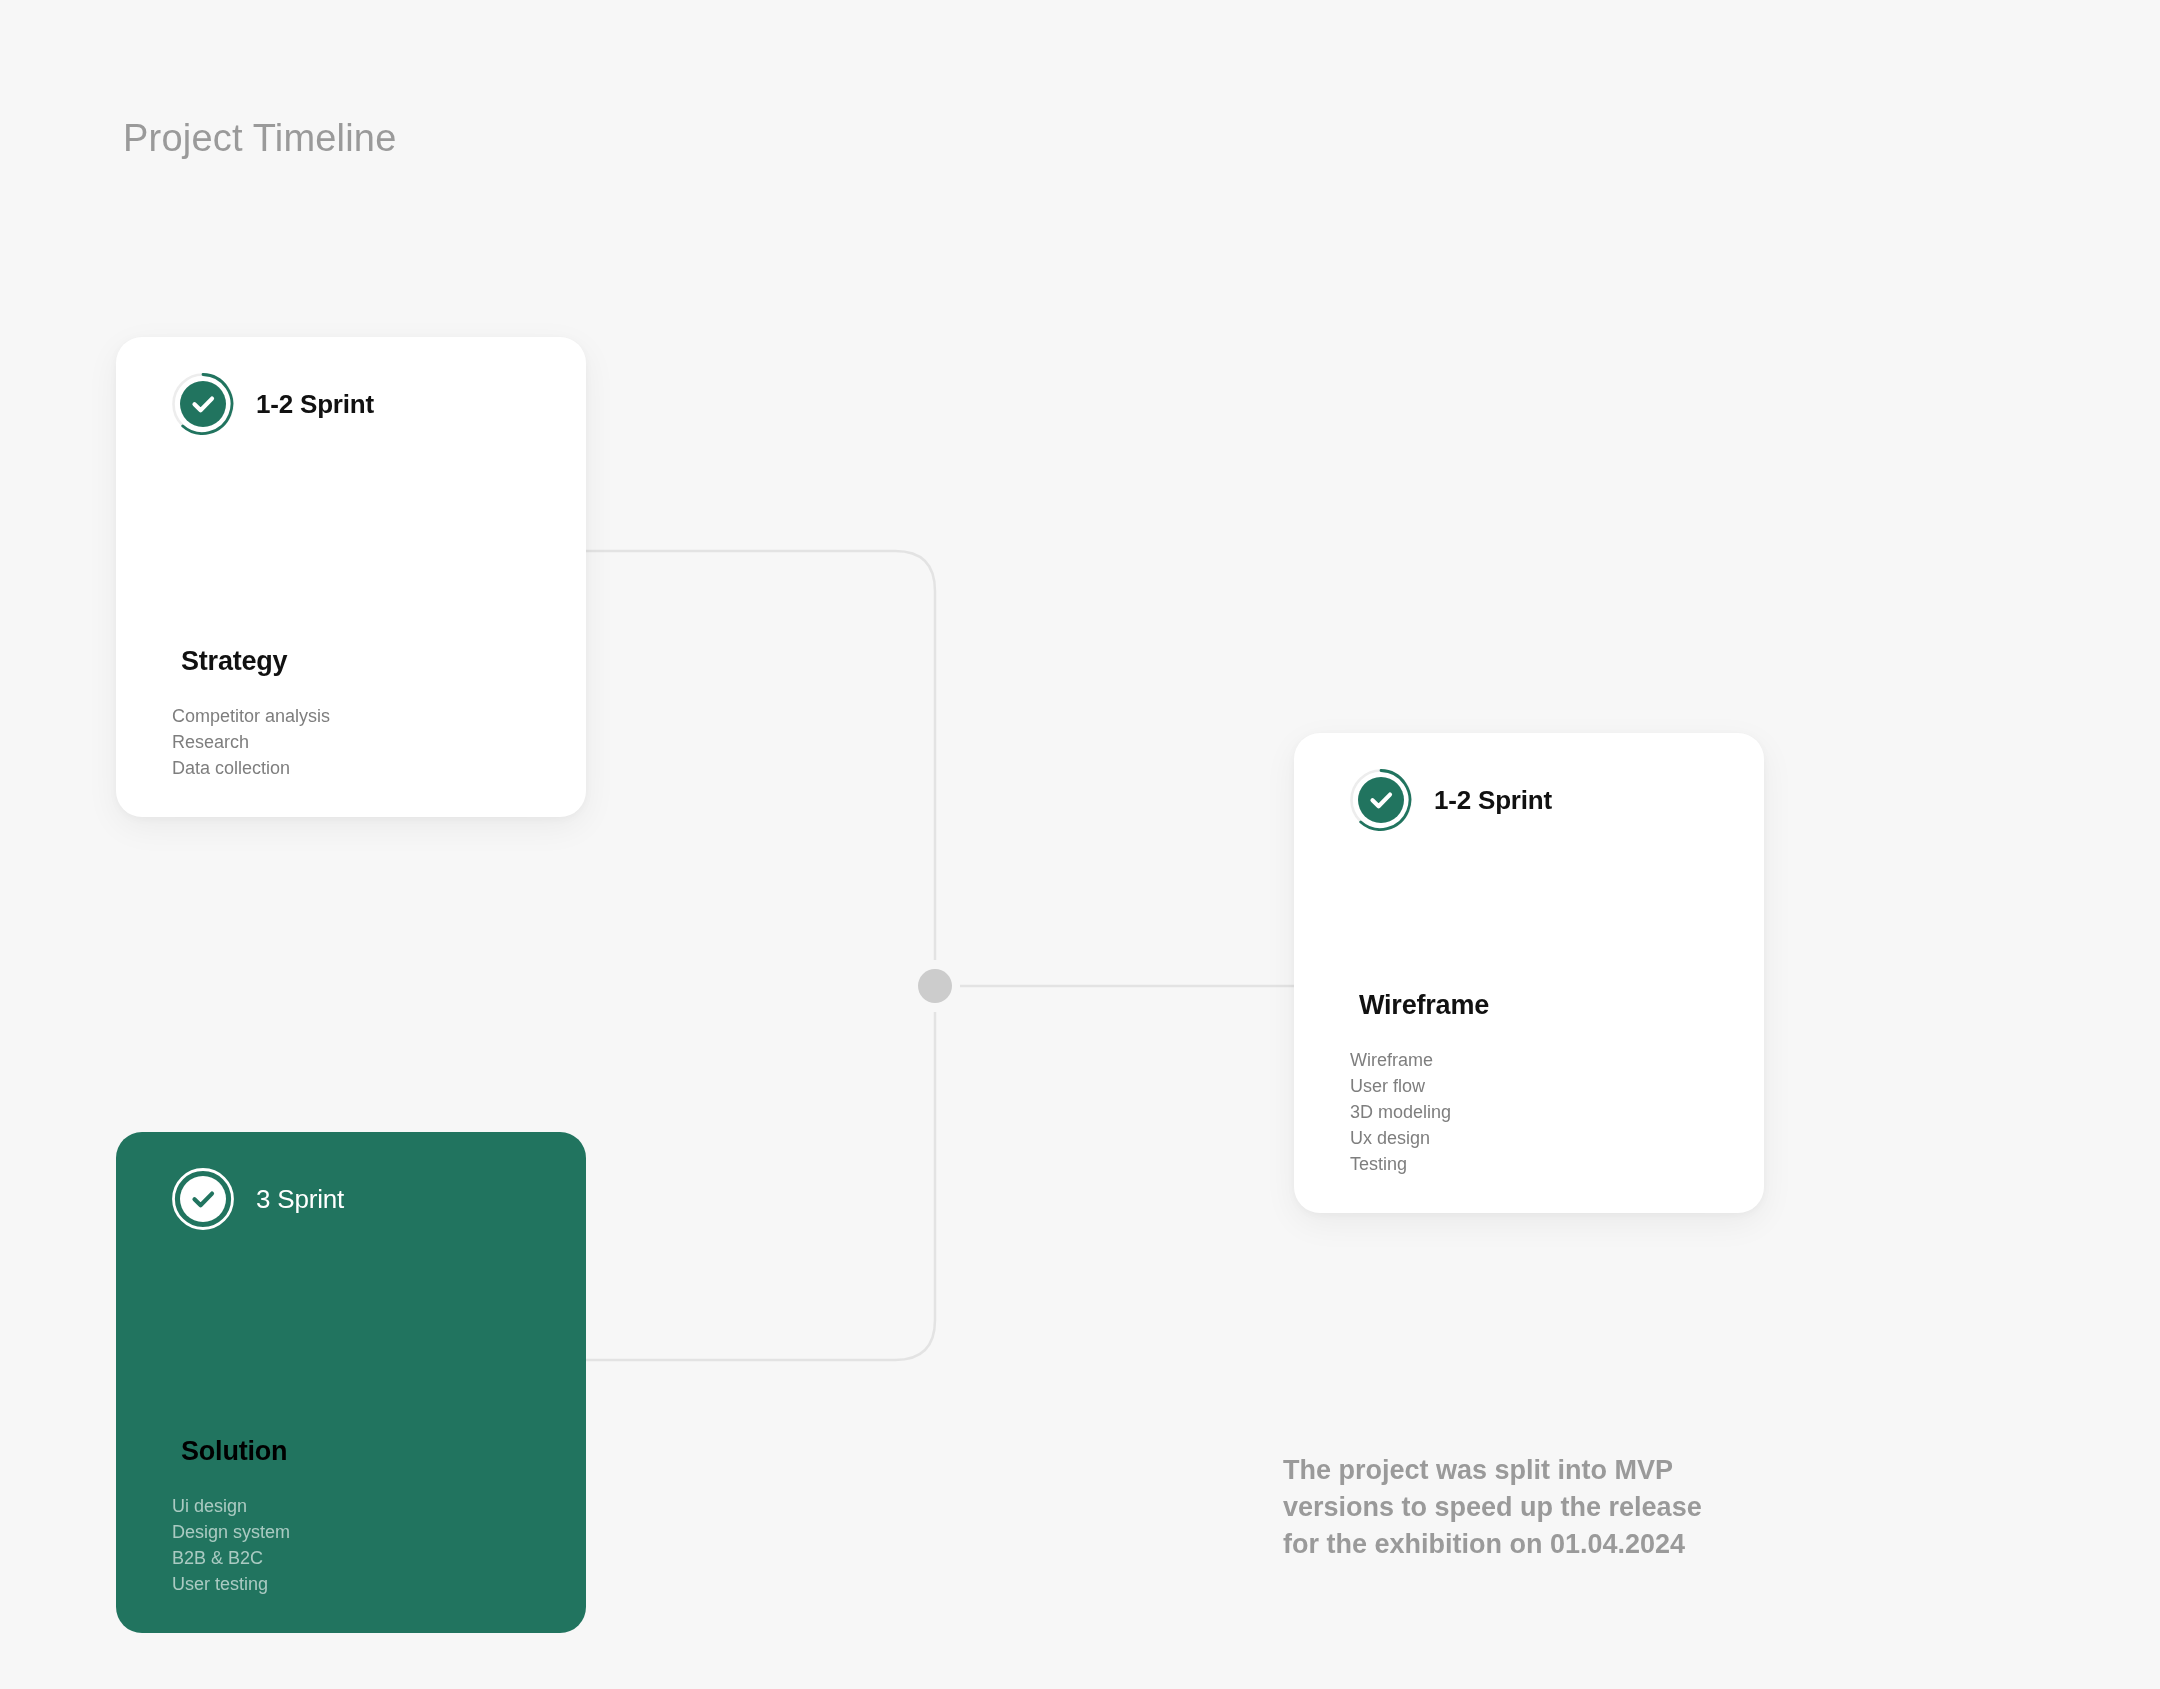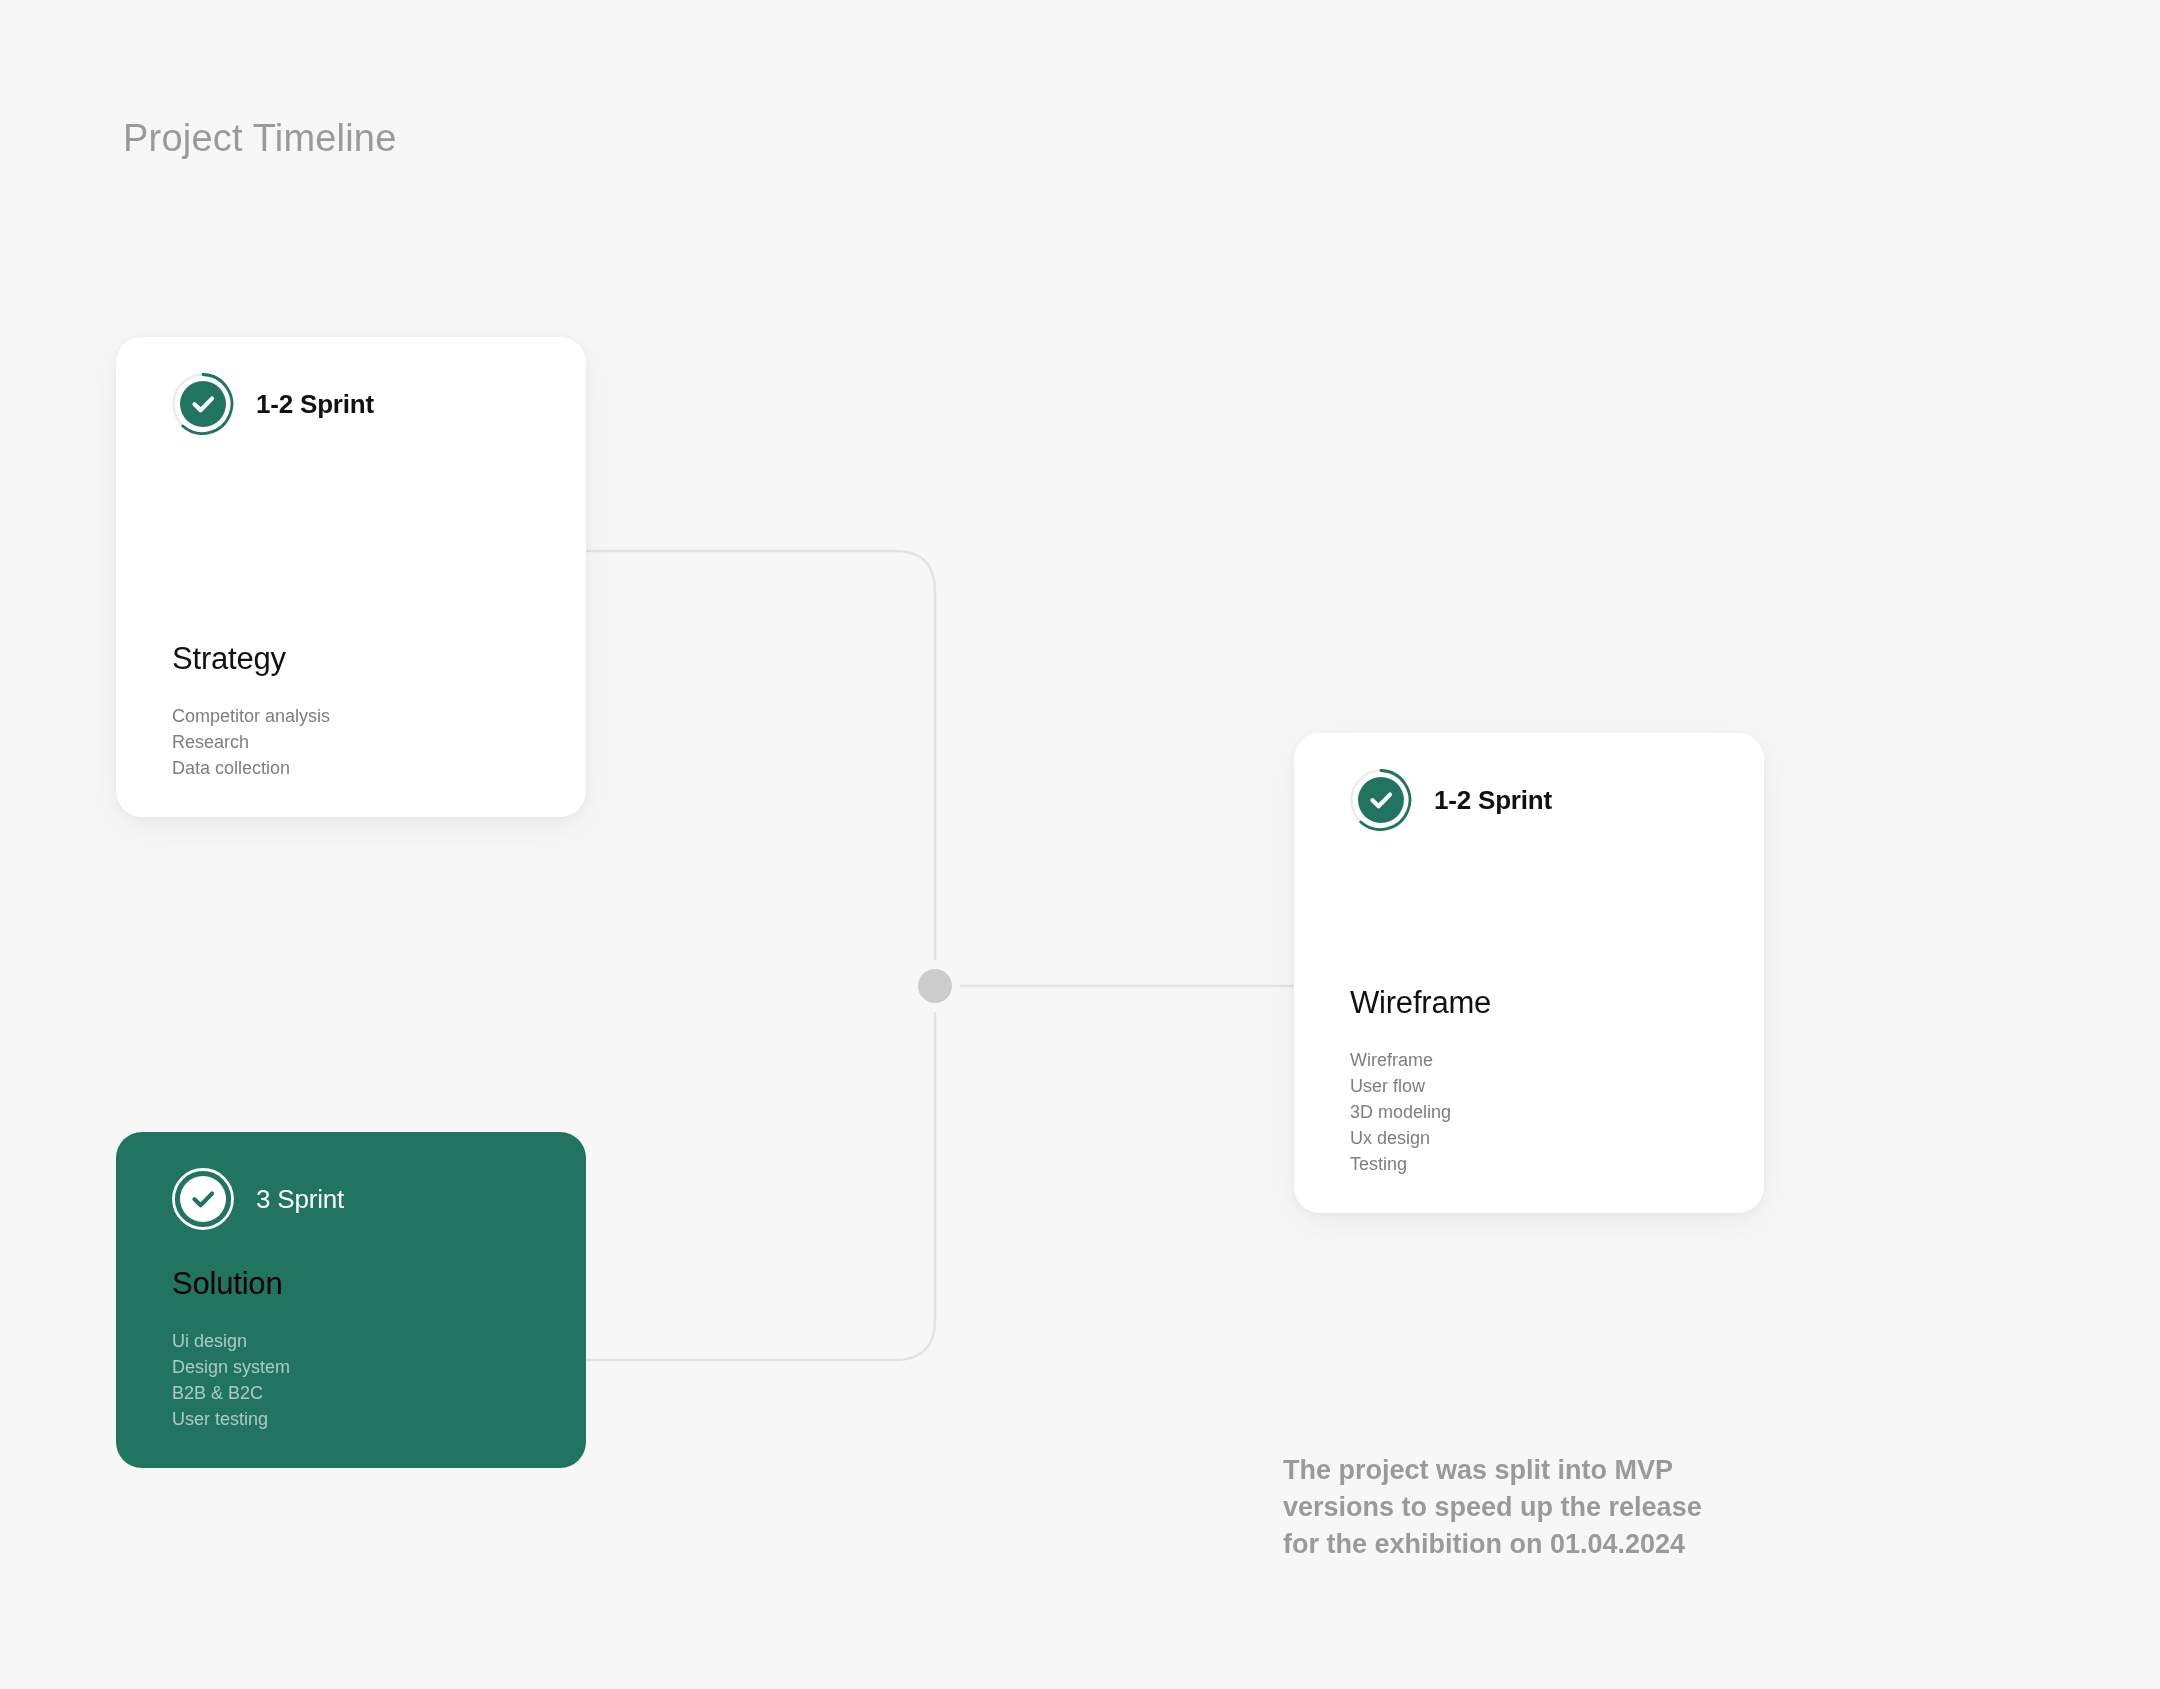--- a/index.html
+++ b/index.html
@@ -85,25 +85,26 @@
   }
   .card.accent .sprint-label {
     color: #ffffff;
     font-weight: 500;
   }
 
   .card-body {
     margin-top: auto;
   }
   .card-title {
-    font-size: 31px;
-    font-weight: 400;
+    font-size: 27px;
+    font-weight: 700;
     color: #111111;
     letter-spacing: -0.2px;
     margin-bottom: 26px;
+    margin-left: 9px;
   }
   .card.accent .card-title {
     color: #000000;
   }
   .task-list {
     list-style: none;
     margin: 0;
     padding: 0;
   }
   .task-list li {
@@ -126,21 +127,21 @@
   #card-discovery {
     left: 1294px;
     top: 733px;
     width: 470px;
     height: 480px;
   }
   #card-solution {
     left: 116px;
     top: 1132px;
     width: 470px;
-    height: 336px;
+    height: 501px;
   }
 
   
   .footer-note {
     position: absolute;
     left: 1283px;
     top: 1452px;
     width: 430px;
     font-size: 27px;
     line-height: 37px;

